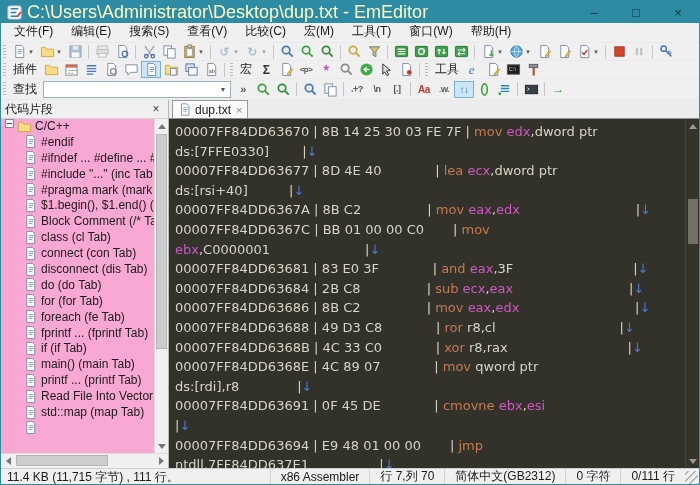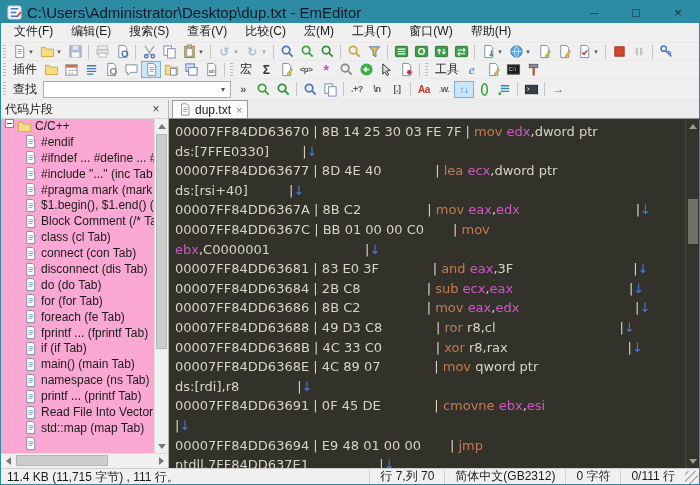--- a/index.html
+++ b/index.html
@@ -2,21 +2,21 @@
 <html><head>
 <meta charset="utf-8">
 <style>
   html,body{margin:0;padding:0;background:#d8d8d8;}
   *{box-sizing:border-box;}
   .win{width:700px;height:485px;border:1px solid #2d8ca4;display:flex;flex-direction:column;
        font-family:"Liberation Sans",sans-serif;background:#f0f0f0;overflow:hidden;}
   
   .titlebar{height:22px;background:#2d8ca4;display:flex;align-items:center;flex:none;}
   .title-ico{width:15px;height:15px;margin:0 5px 0 6px;flex:none;}
-  .title-text{font-size:15px;color:#0f172a;white-space:nowrap;flex:1;overflow:hidden;}
+  .title-text{font-size:18px;color:#fef9c3;white-space:nowrap;flex:1;overflow:hidden;}
   .winbtn{width:42px;height:22px;display:flex;align-items:center;justify-content:center;
           font-size:13px;color:#12323e;cursor:default;}
   
   .menubar{height:20px;display:flex;align-items:flex-end;background:#f0f0f0;border-bottom:1px solid #e9e9e9;padding-left:4px;}
   .menu-item{font-size:12px;color:#1a1a1a;padding:2px 9px;white-space:nowrap;}
   
   .toolbar{height:18px;display:flex;align-items:center;background:#f0f0f0;border-bottom:1px solid #e9e9e9;flex:none;}
   .grip{width:3px;height:14px;margin:0 3px 0 2px;background:repeating-linear-gradient(to bottom,#b9b9b9 0 1px,transparent 1px 3px);flex:none;}
   .tsep{width:1px;height:14px;background:#c6c6c6;margin:0 3px;flex:none;}
   .tlabel{font-size:12px;color:#222;padding:0 4px;white-space:nowrap;flex:none;}
@@ -791,30 +791,20 @@
               <span>main()  (main Tab)</span>
             </div>
             <div class="tree-row">
               <span class="child-indent"></span>
               <span class="icon">
                 <svg width="15" height="15" viewBox="0 0 16 16">
                   <path d="M4 1.5h6l2.5 2.5v10.5H4z" fill="#fff" stroke="#7a8aa5"></path>
                   <path d="M6 6h5M6 8h5M6 10h4" stroke="#7aa0c8" stroke-width="1"></path>
                 </svg>
               </span>
-              <span>namespace  (ns Tab)</span>
-            </div>
-            <div class="tree-row">
-              <span class="child-indent"></span>
-              <span class="icon">
-                <svg width="15" height="15" viewBox="0 0 16 16">
-                  <path d="M4 1.5h6l2.5 2.5v10.5H4z" fill="#fff" stroke="#7a8aa5"></path>
-                  <path d="M6 6h5M6 8h5M6 10h4" stroke="#7aa0c8" stroke-width="1"></path>
-                </svg>
-              </span>
               <span>printf ...  (printf Tab)</span>
             </div>
             <div class="tree-row">
               <span class="child-indent"></span>
               <span class="icon">
                 <svg width="15" height="15" viewBox="0 0 16 16">
                   <path d="M4 1.5h6l2.5 2.5v10.5H4z" fill="#fff" stroke="#7a8aa5"></path>
                   <path d="M6 6h5M6 8h5M6 10h4" stroke="#7aa0c8" stroke-width="1"></path>
                 </svg>
               </span>
@@ -889,20 +879,21 @@
             </div>
         </div>
       </div>
     </div>
 
   </div>
 
   <div class="statusbar">
     <span class="status-left">11.4 KB (11,715 字节) , 111 行。</span>
     <span id="status-segs" style="display:flex;height:100%;">
+        <span class="seg">x86 Assembler</span>
         <span class="seg">行 7,列 70</span>
         <span class="seg">简体中文(GB2312)</span>
         <span class="seg">0 字符</span>
         <span class="seg">0/111 行</span>
       </span>
     <span class="resize-grip"></span>
   </div>
 
 </div>
 

